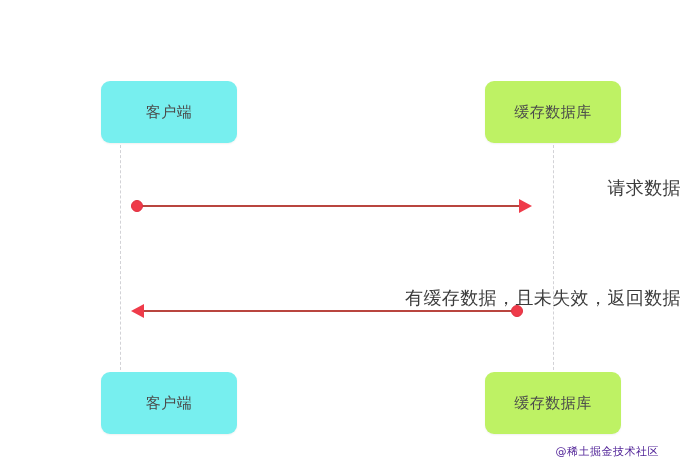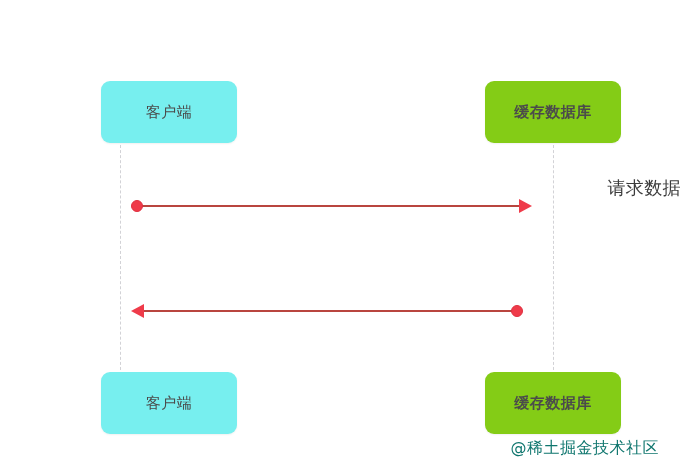--- a/index.html
+++ b/index.html
@@ -49,21 +49,21 @@
     box-sizing: border-box;
     box-shadow: 0 1px 2px rgba(0,0,0,0.06);
   }
   .node-label {
     font-size: 15px;
     color: #4b4b4b;
     letter-spacing: 0.5px;
     white-space: nowrap;
   }
   .node-client { background: #77efef; margin-left: 48px; }
-  .node-cache  { background: #84cc16; font-weight: bold; }
+  .node-cache  { background: #bef264; }
 
   .box-tl { left: 53px;  top: 81px; }
   .box-tr { left: 485px; top: 81px; }
   .box-bl { left: 53px;  top: 372px; }
   .box-br { left: 485px; top: 372px; }
 
   .msg-label {
     position: absolute;
     font-size: 18px;
     color: #3b3b3b;
@@ -111,22 +111,22 @@
   .arrow-left {
     left: 131px;
     top: 304px;
     border-right: 13px solid #ef3b4a;
   }
 
   .watermark {
     position: absolute;
     right: 22px;
     bottom: 8px;
-    font-size: 16px;
-    color: #0f766e;
+    font-size: 11px;
+    color: #4c1d95;
     white-space: nowrap;
     letter-spacing: 0.5px;
   }
 </style>
 </head>
 <body>
 
 <div id="canvas">
 
 
@@ -139,20 +139,21 @@
 
   <div class="node-box node-cache box-tr">
     <span class="node-label">缓存数据库</span>
   </div>
 
   <div class="msg-label msg-label-1">请求数据</div>
   <div class="msg-line msg-line-1"></div>
   <div class="msg-dot dot-1"></div>
   <div class="arrow-head arrow-right"></div>
 
+  <div class="msg-label msg-label-2">有缓存数据，且未失效，返回数据</div>
   <div class="msg-line msg-line-2"></div>
   <div class="msg-dot dot-2"></div>
   <div class="arrow-head arrow-left"></div>
 
   <div class="node-box node-client box-bl">
     <span class="node-label">客户端</span>
   </div>
 
   <div class="node-box node-cache box-br">
     <span class="node-label">缓存数据库</span>

